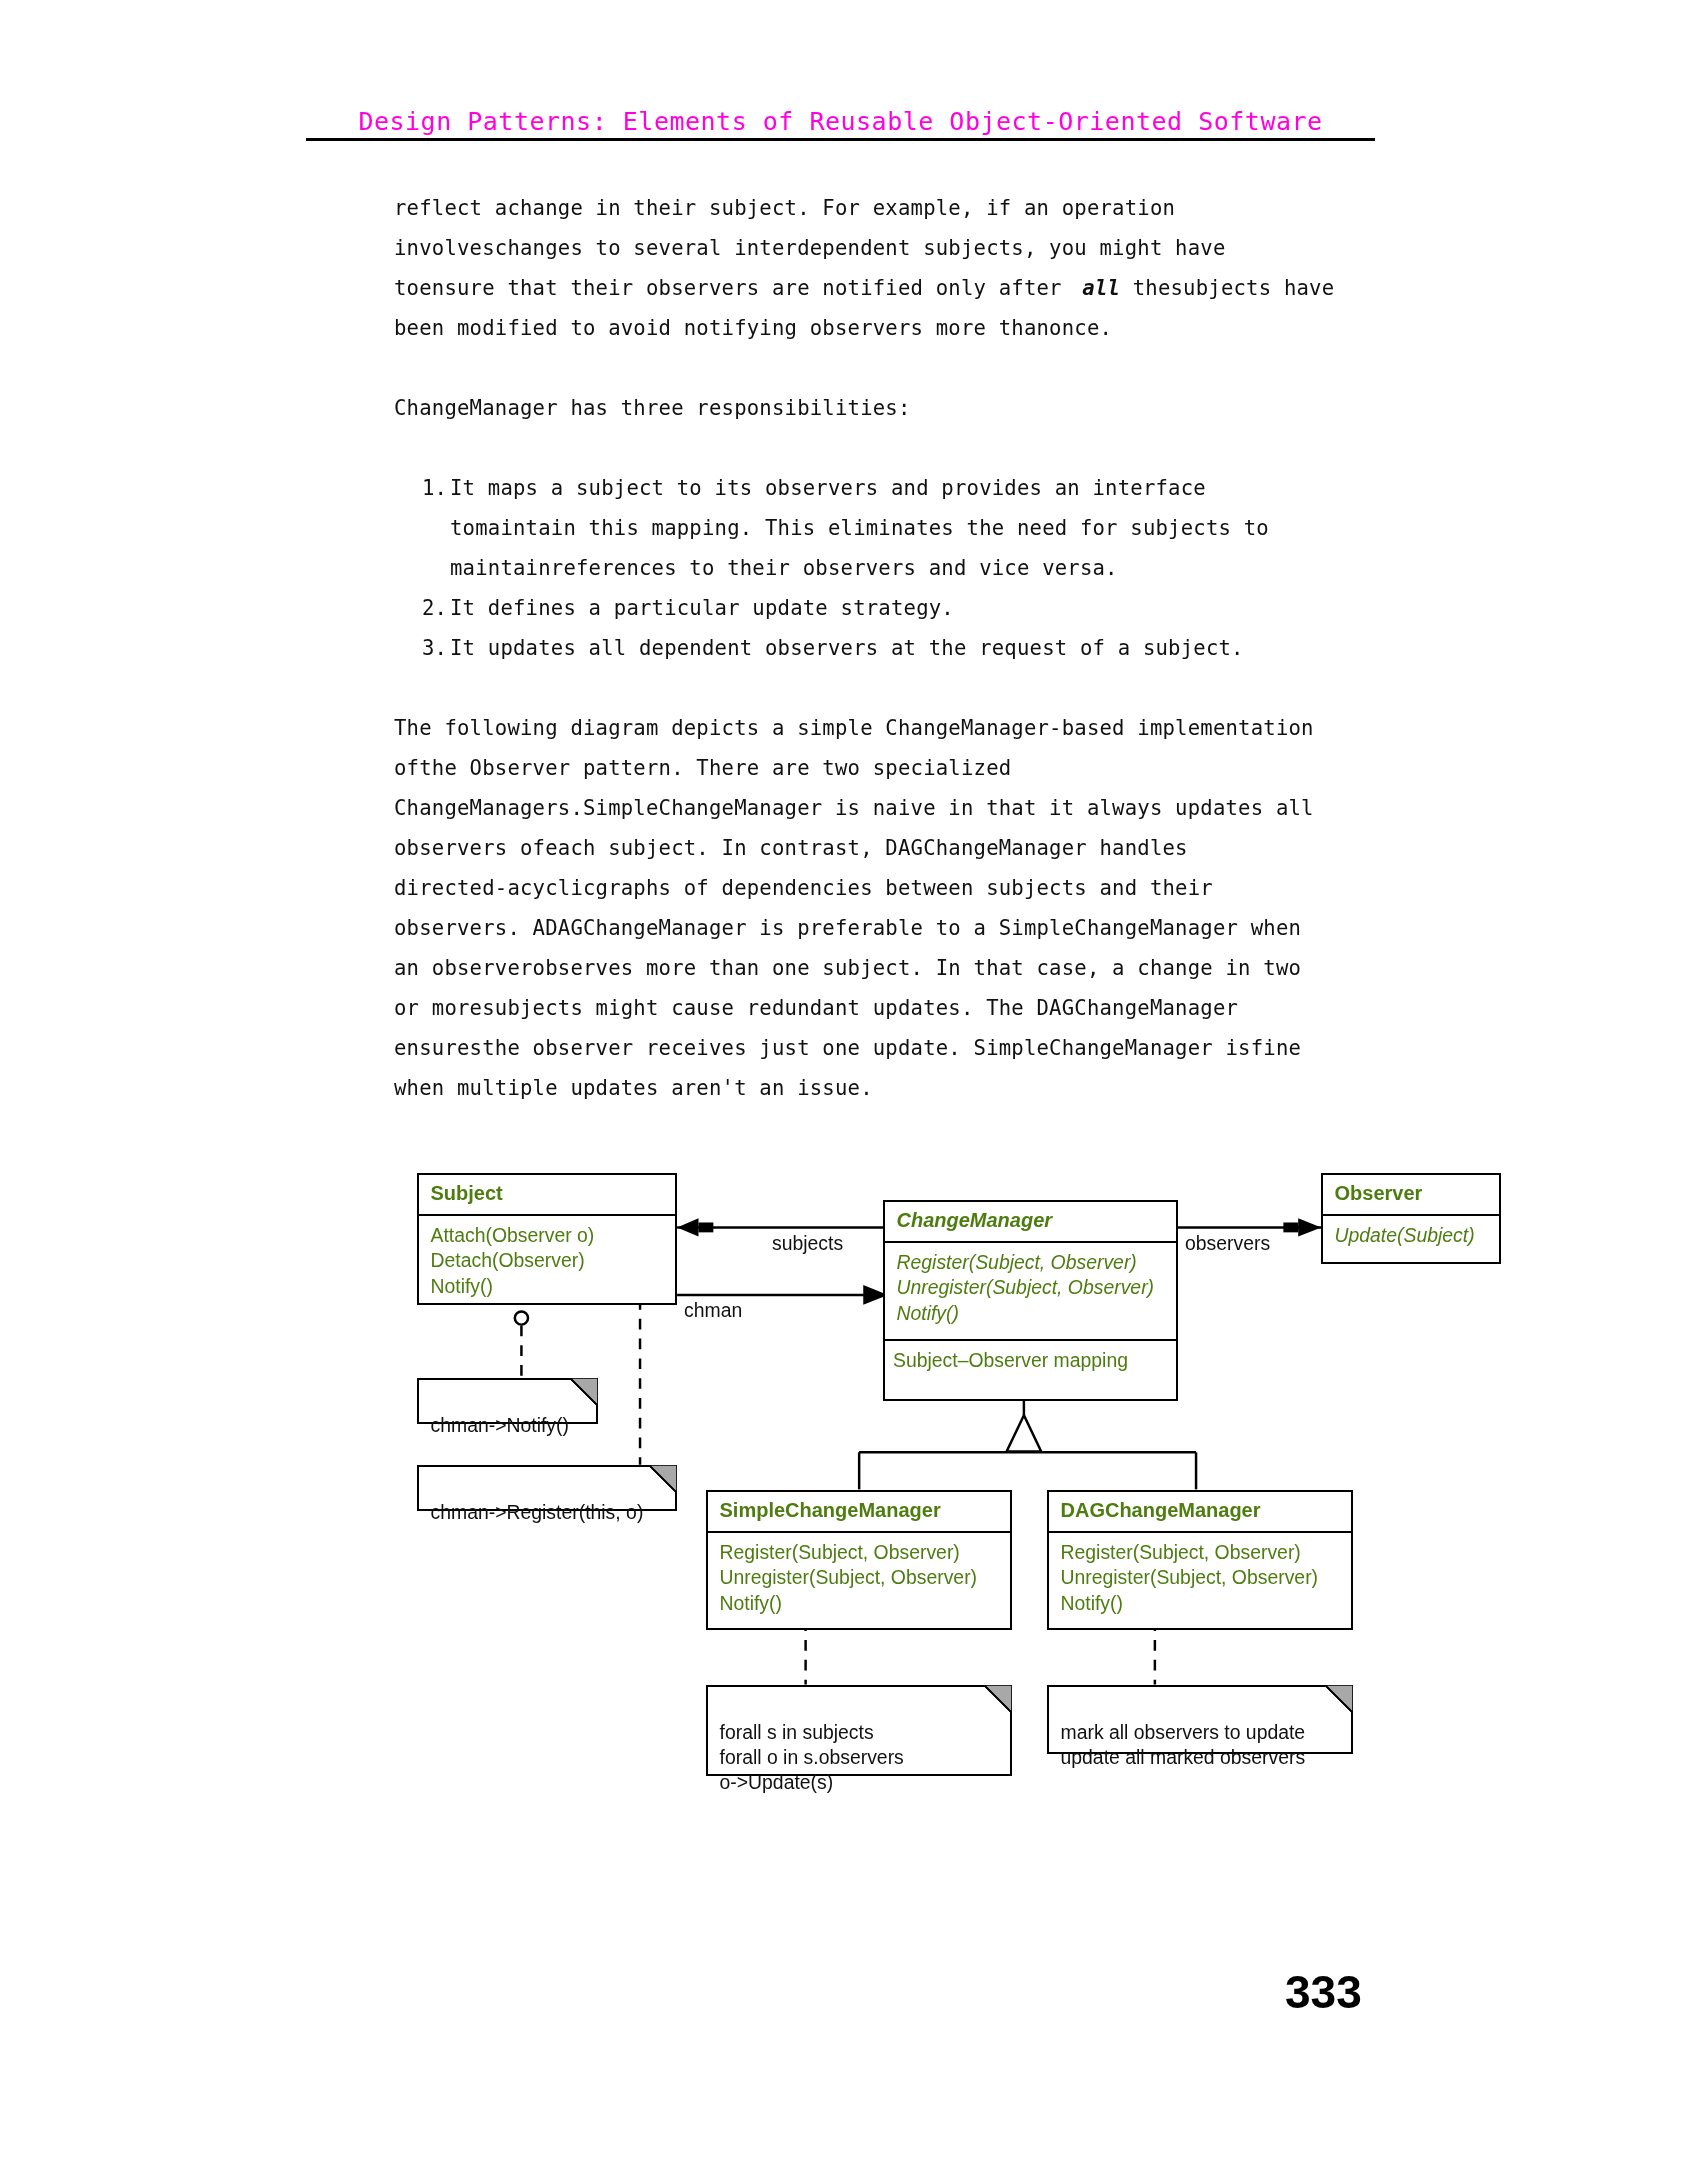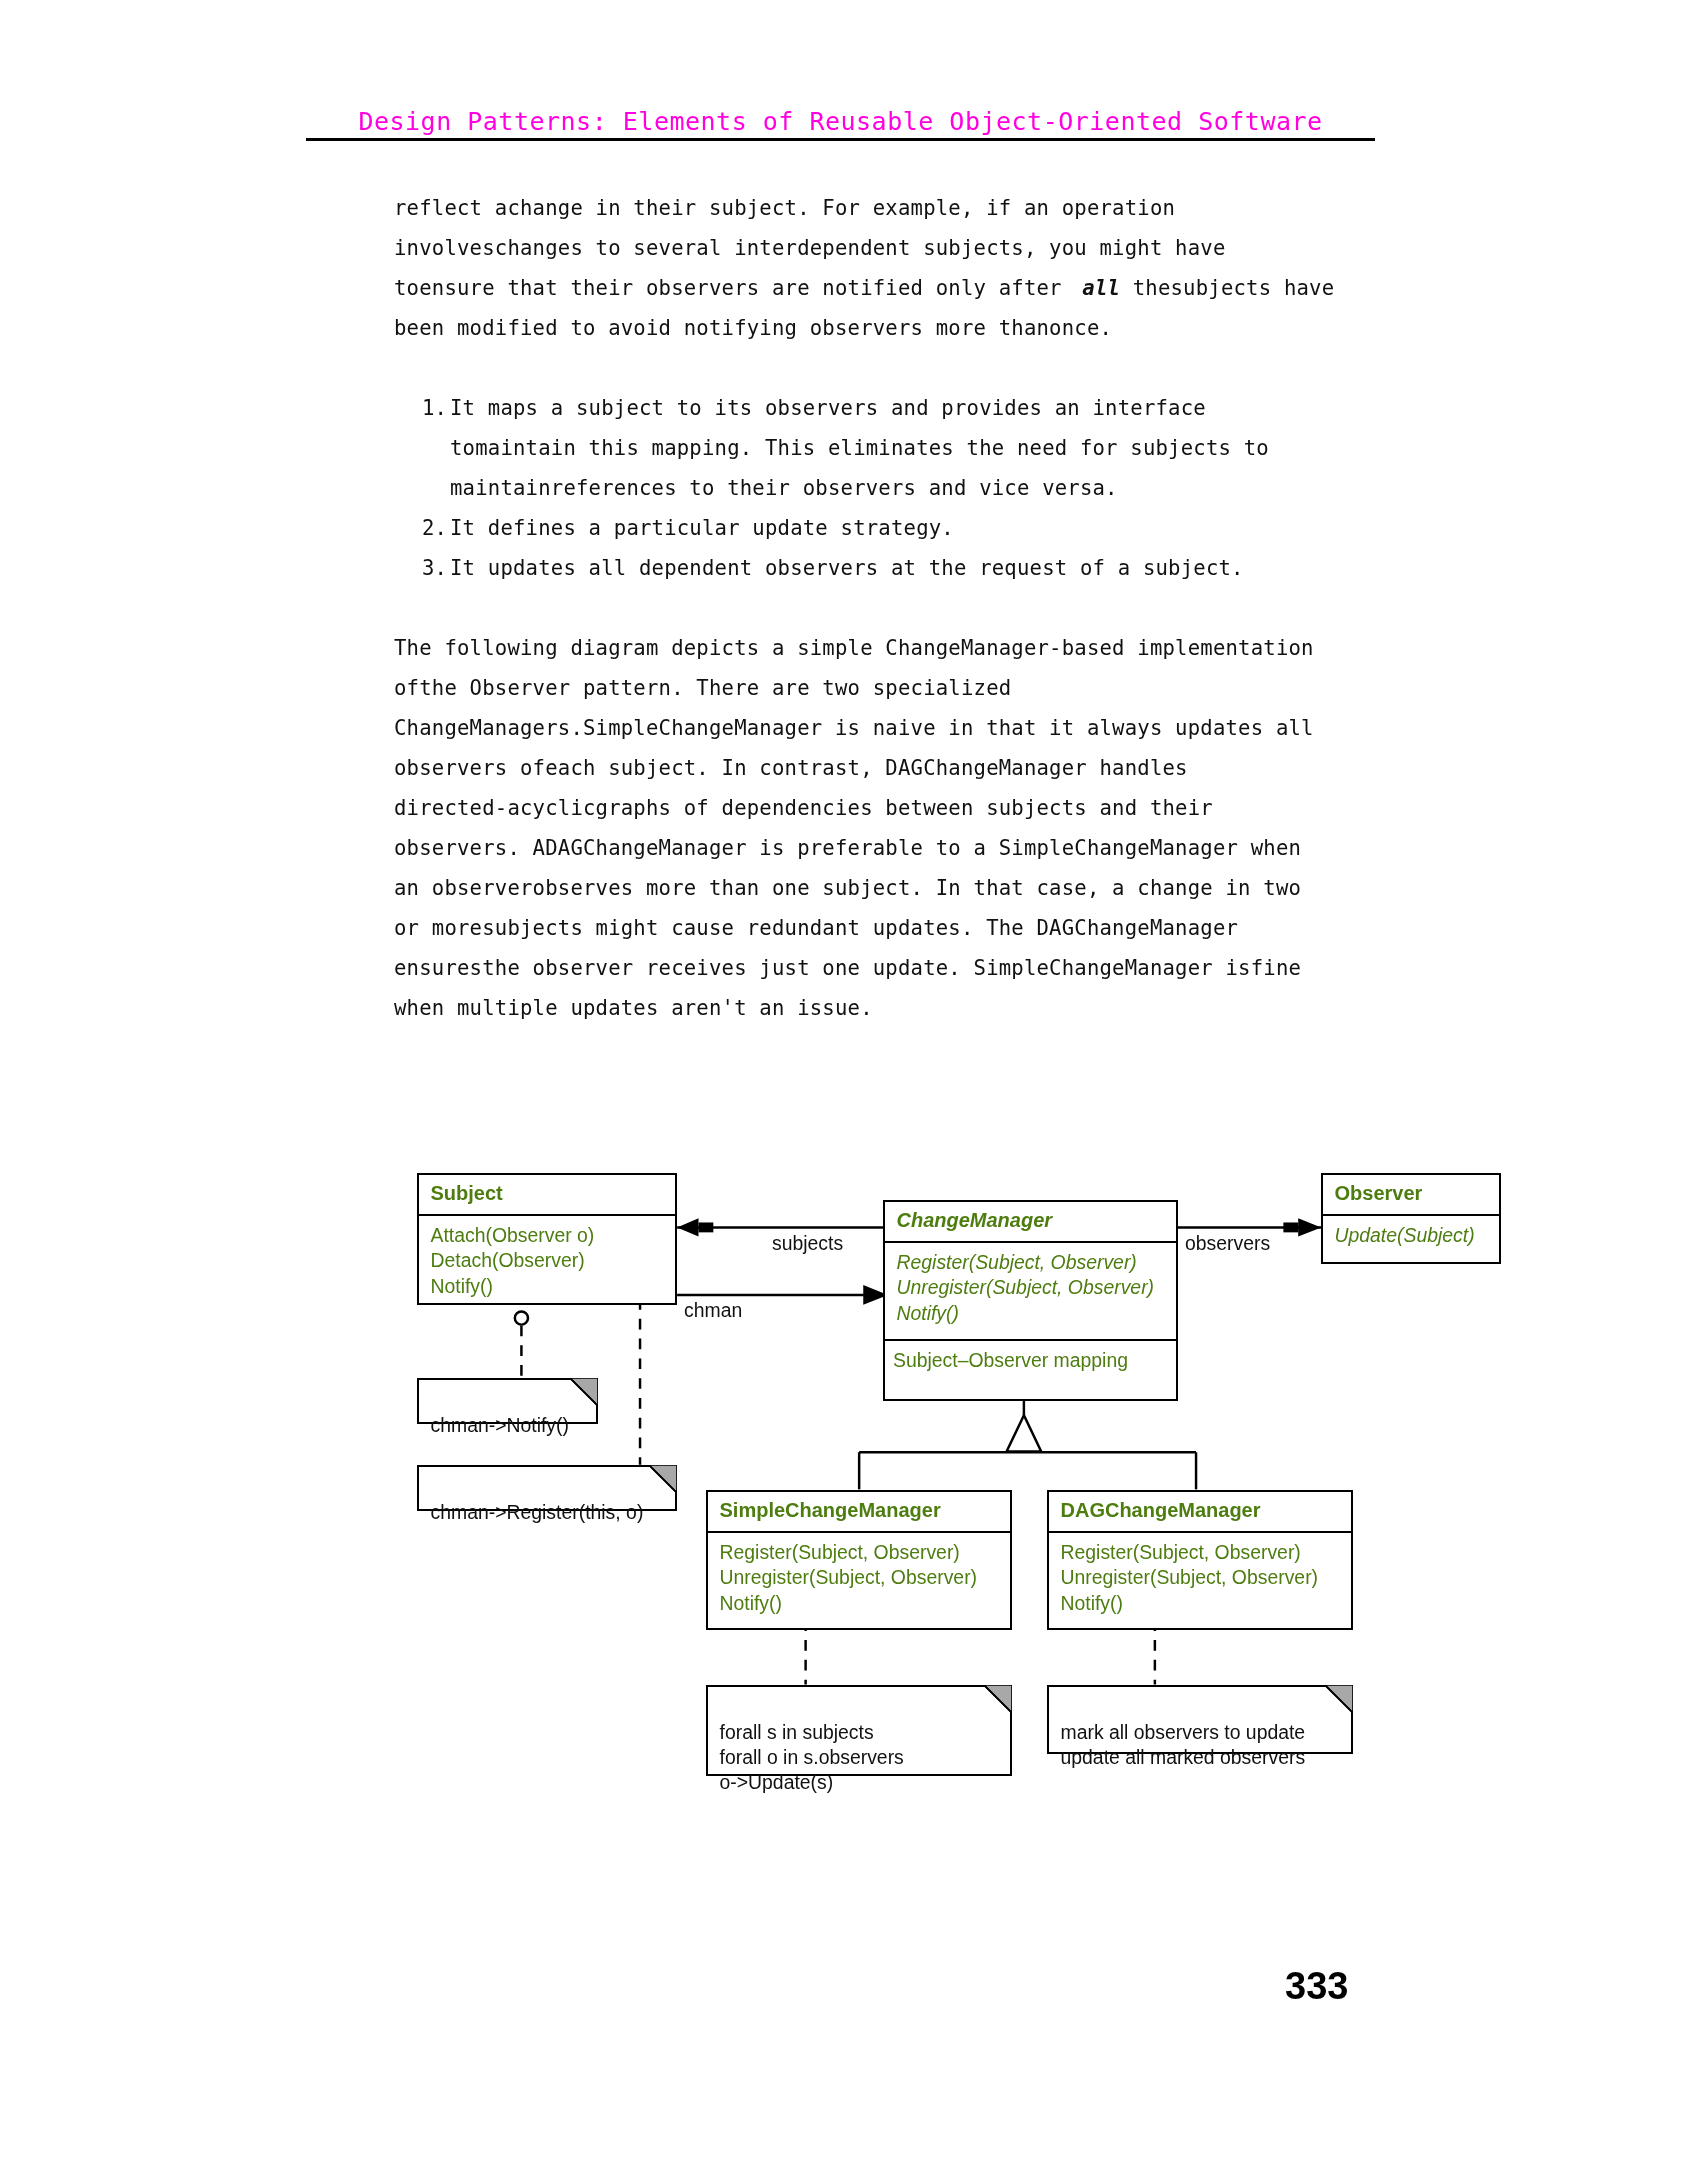--- a/index.html
+++ b/index.html
@@ -144,39 +144,40 @@
     white-space: nowrap;
   }
 
   
   #page-number {
     position: absolute;
     left: 1285px;
     top: 1965px;
     font-family: "Liberation Sans", sans-serif;
     font-weight: bold;
-    font-size: 38px;
+    font-size: 46px;
     color: #000;
   }
 </style>
 </head>
 <body>
 
 <div id="page-header">
   <div class="header-title">Design Patterns: Elements of Reusable Object-Oriented Software</div>
 </div>
 <div id="header-rule"></div>
 
 <div id="text-column">
 
   <p class="para"><span>reflect achange in their subject. For example, if an operation
 involveschanges to several interdependent subjects, you might have
 toensure that their observers are notified only after </span><span class="em-bold-italic">all</span><span> thesubjects have
 been modified to avoid notifying observers more thanonce.</span></p>
 
+  <p class="para">ChangeManager has three responsibilities:</p>
 
   <ol class="num-list">
     <li><span class="li-num">1.</span><span>It maps a subject to its observers and provides an interface
 tomaintain this mapping. This eliminates the need for subjects to
 maintainreferences to their observers and vice versa.</span></li>
     <li><span class="li-num">2.</span><span>It defines a particular update strategy.</span></li>
     <li><span class="li-num">3.</span><span>It updates all dependent observers at the request of a subject.</span></li>
   </ol>
 
   <p class="para tight">The following diagram depicts a simple ChangeManager-based implementation

